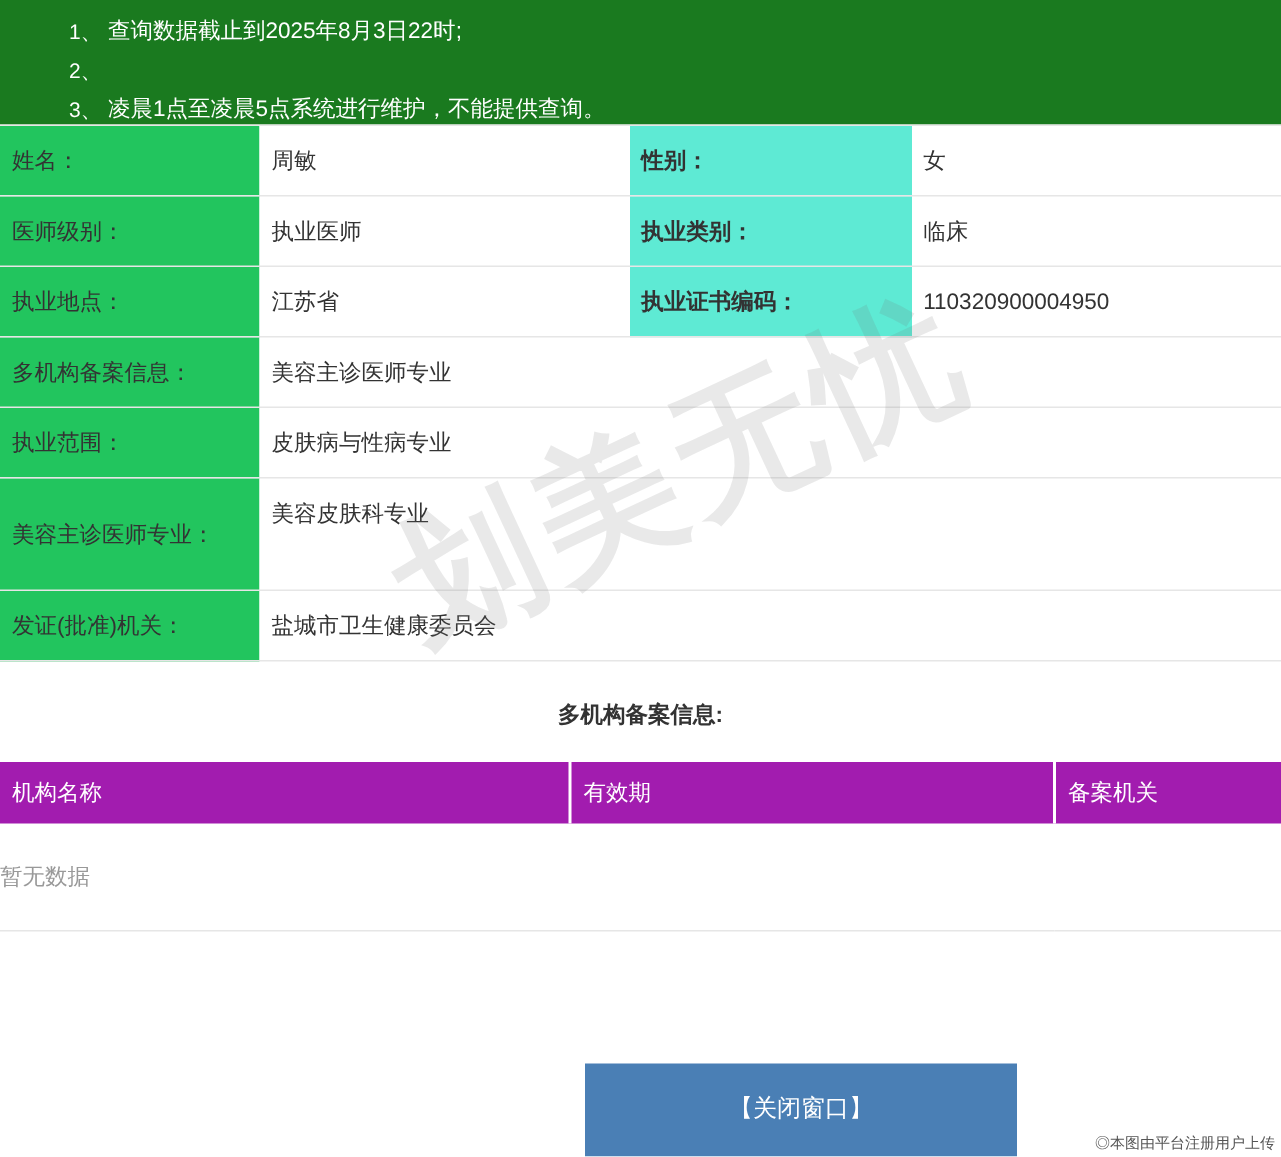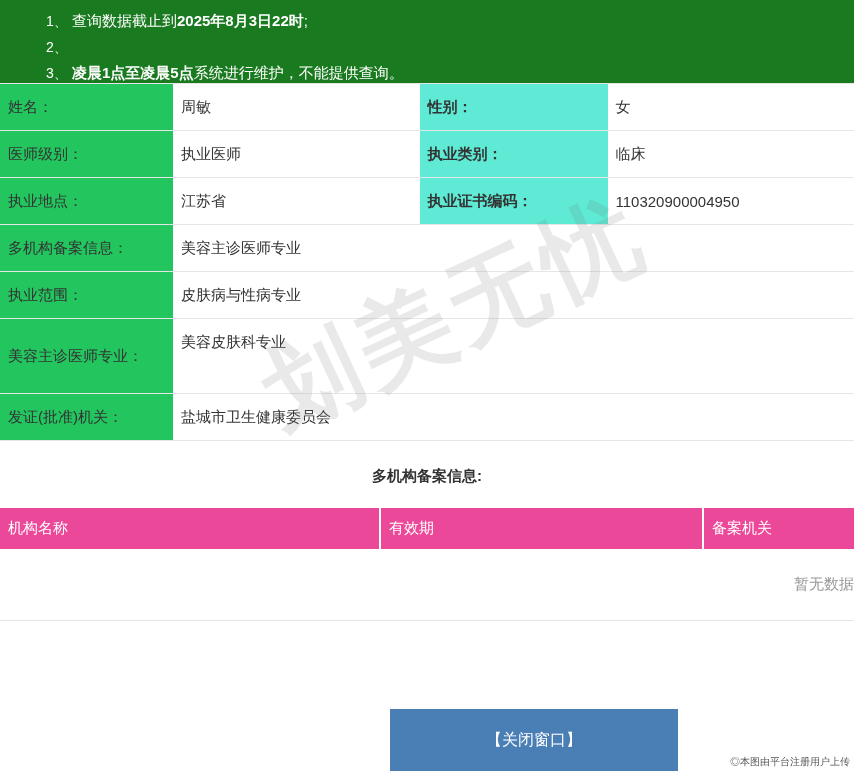--- a/index.html
+++ b/index.html
@@ -34,21 +34,21 @@
   }
   .notice-num {
     width: 26px;
     flex: 0 0 26px;
     font-size: 14px;
   }
   .notice-text {
     font-size: 15px;
   }
   .notice-text b {
-    font-weight: bold;
+    font-weight: normal;
   }
 
   
   .info-table {
     width: 854px;
     border-collapse: collapse;
     table-layout: fixed;
     position: relative;
     z-index: 2;
   }
@@ -112,33 +112,33 @@
 
   
   .record-table {
     width: 854px;
     border-collapse: collapse;
     table-layout: fixed;
     position: relative;
     z-index: 2;
   }
   .record-table th {
-    background: #ec4899;
+    background: #a21caf;
     color: #ffffff;
     font-weight: normal;
     text-align: left;
     padding: 11px 8px;
     font-size: 15px;
     border-right: 2px solid #ffffff;
   }
   .record-table th:last-child {
     border-right: none;
   }
   .record-table td.empty {
-    text-align: right;
+    text-align: left;
     color: #999999;
     padding: 26px 0;
     font-size: 15px;
     border-bottom: 1px solid #e6e6e6;
   }
 
   
   .footer {
     position: absolute;
     left: 0;

